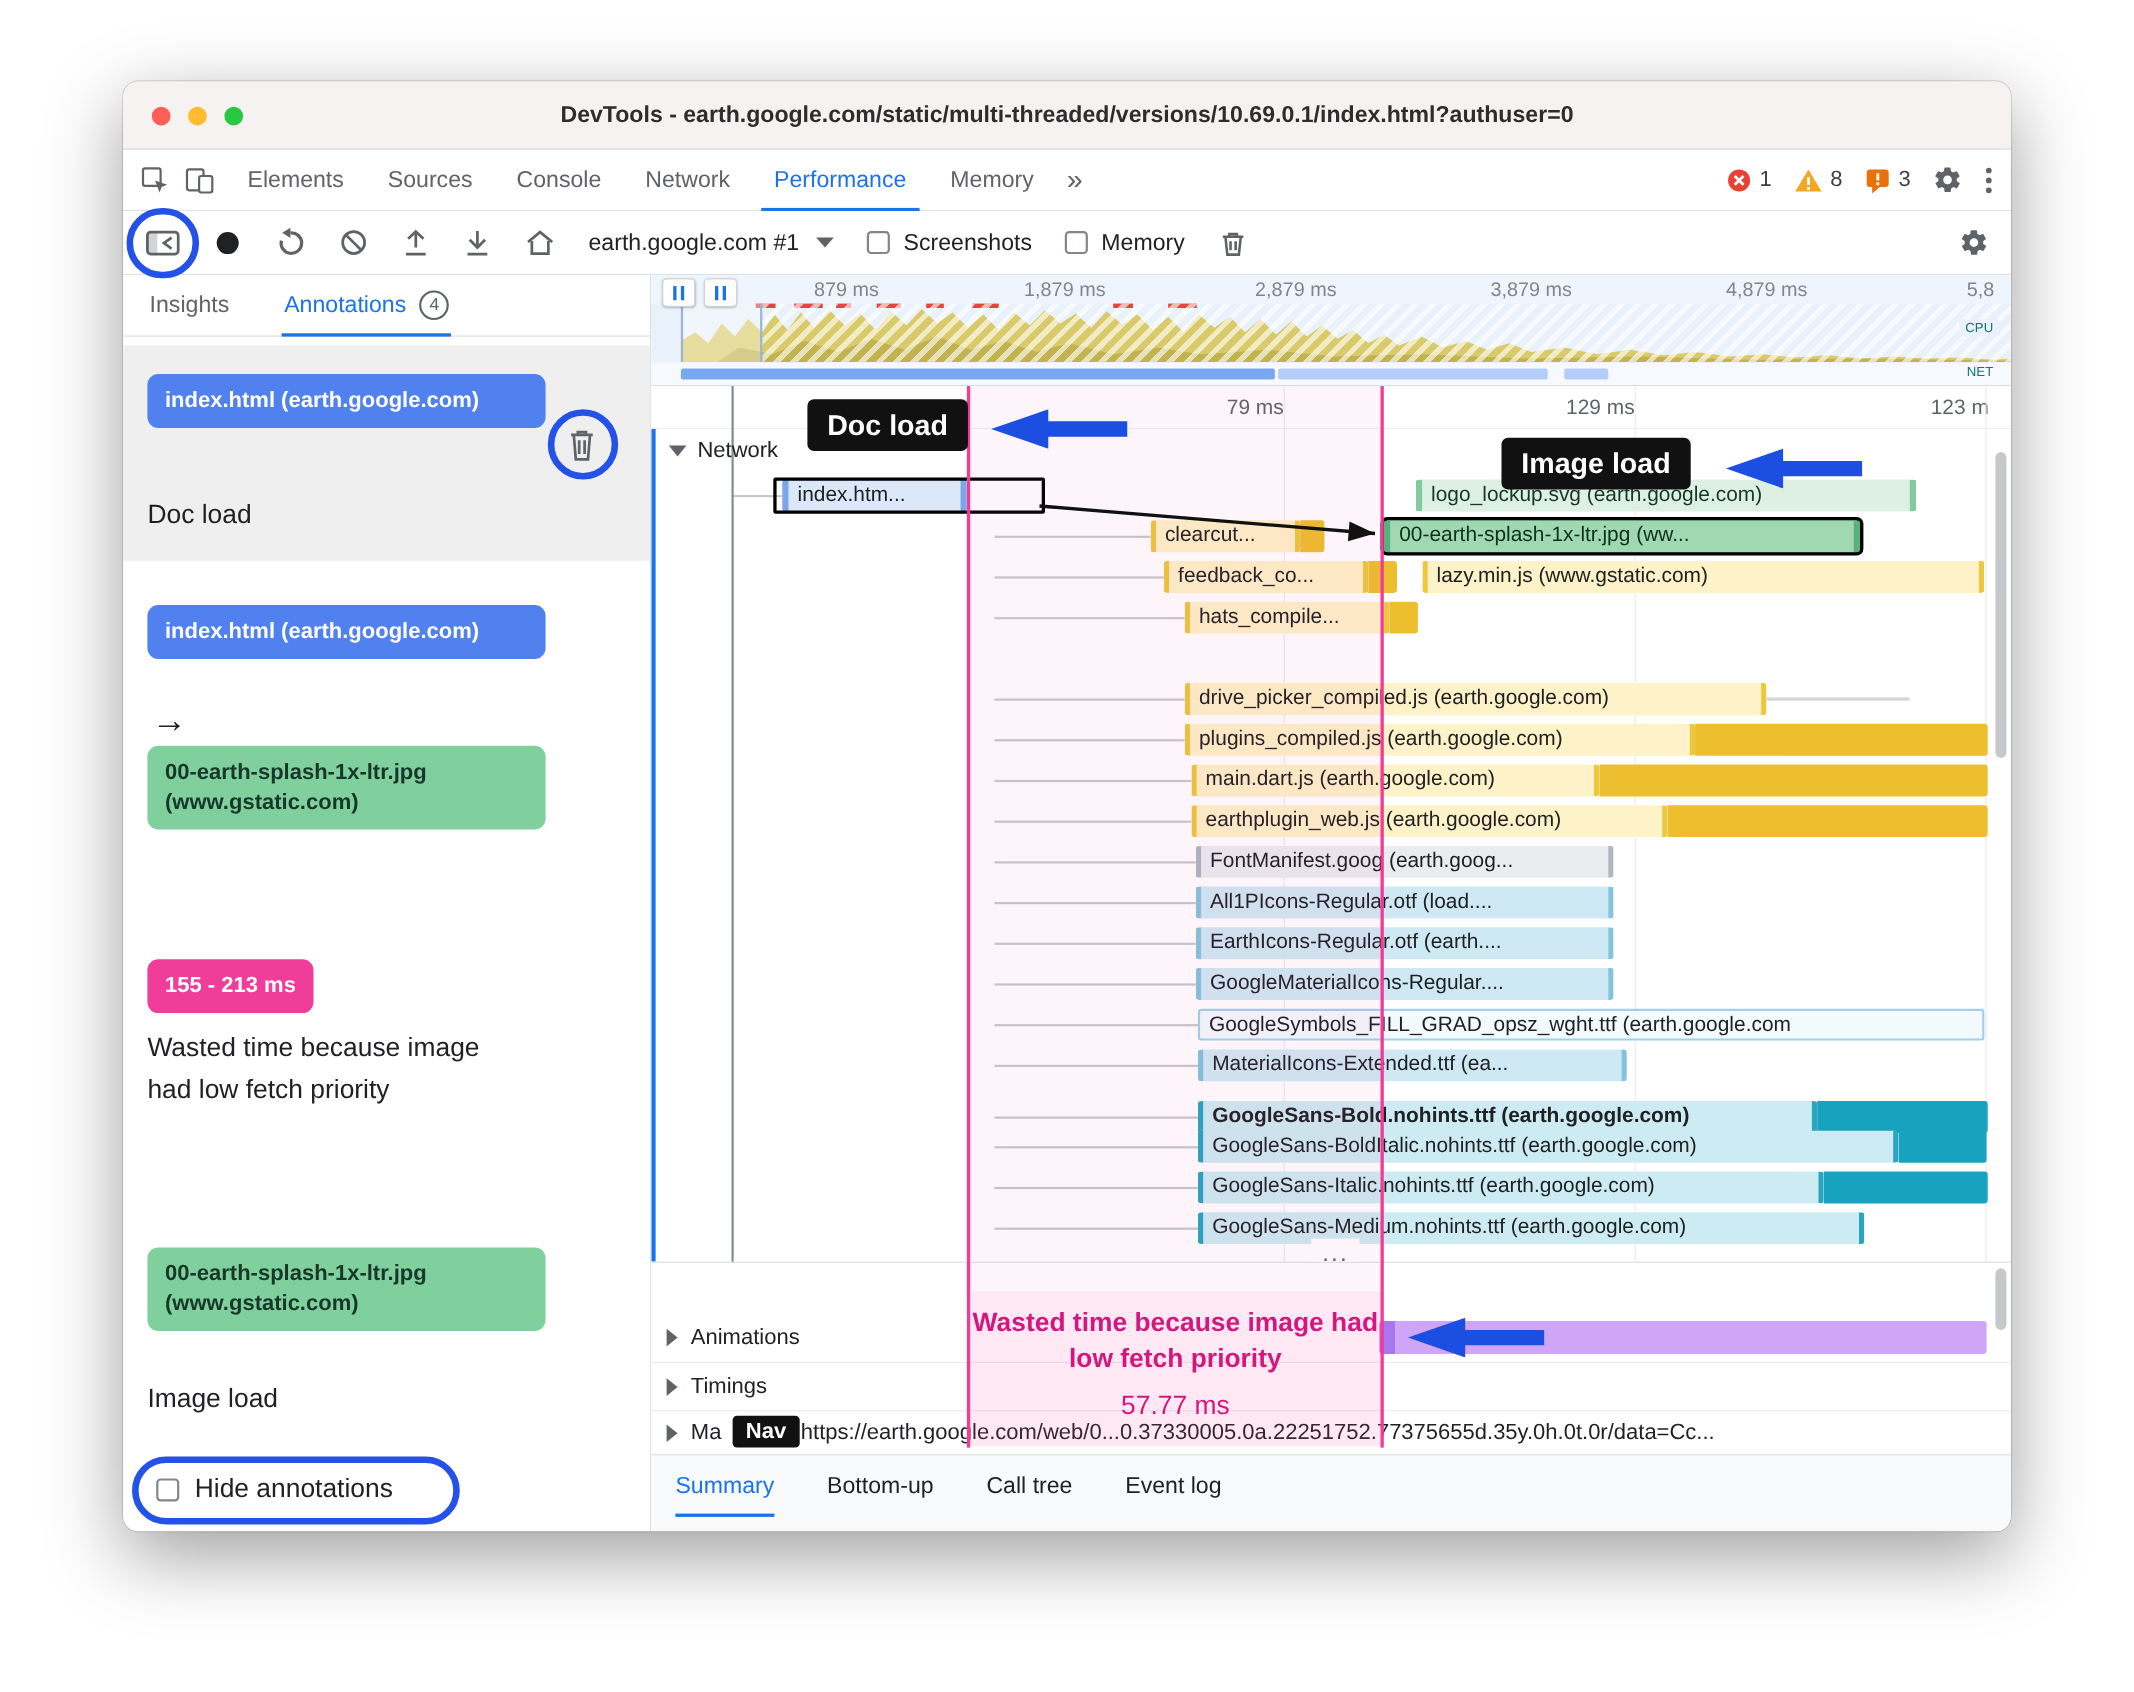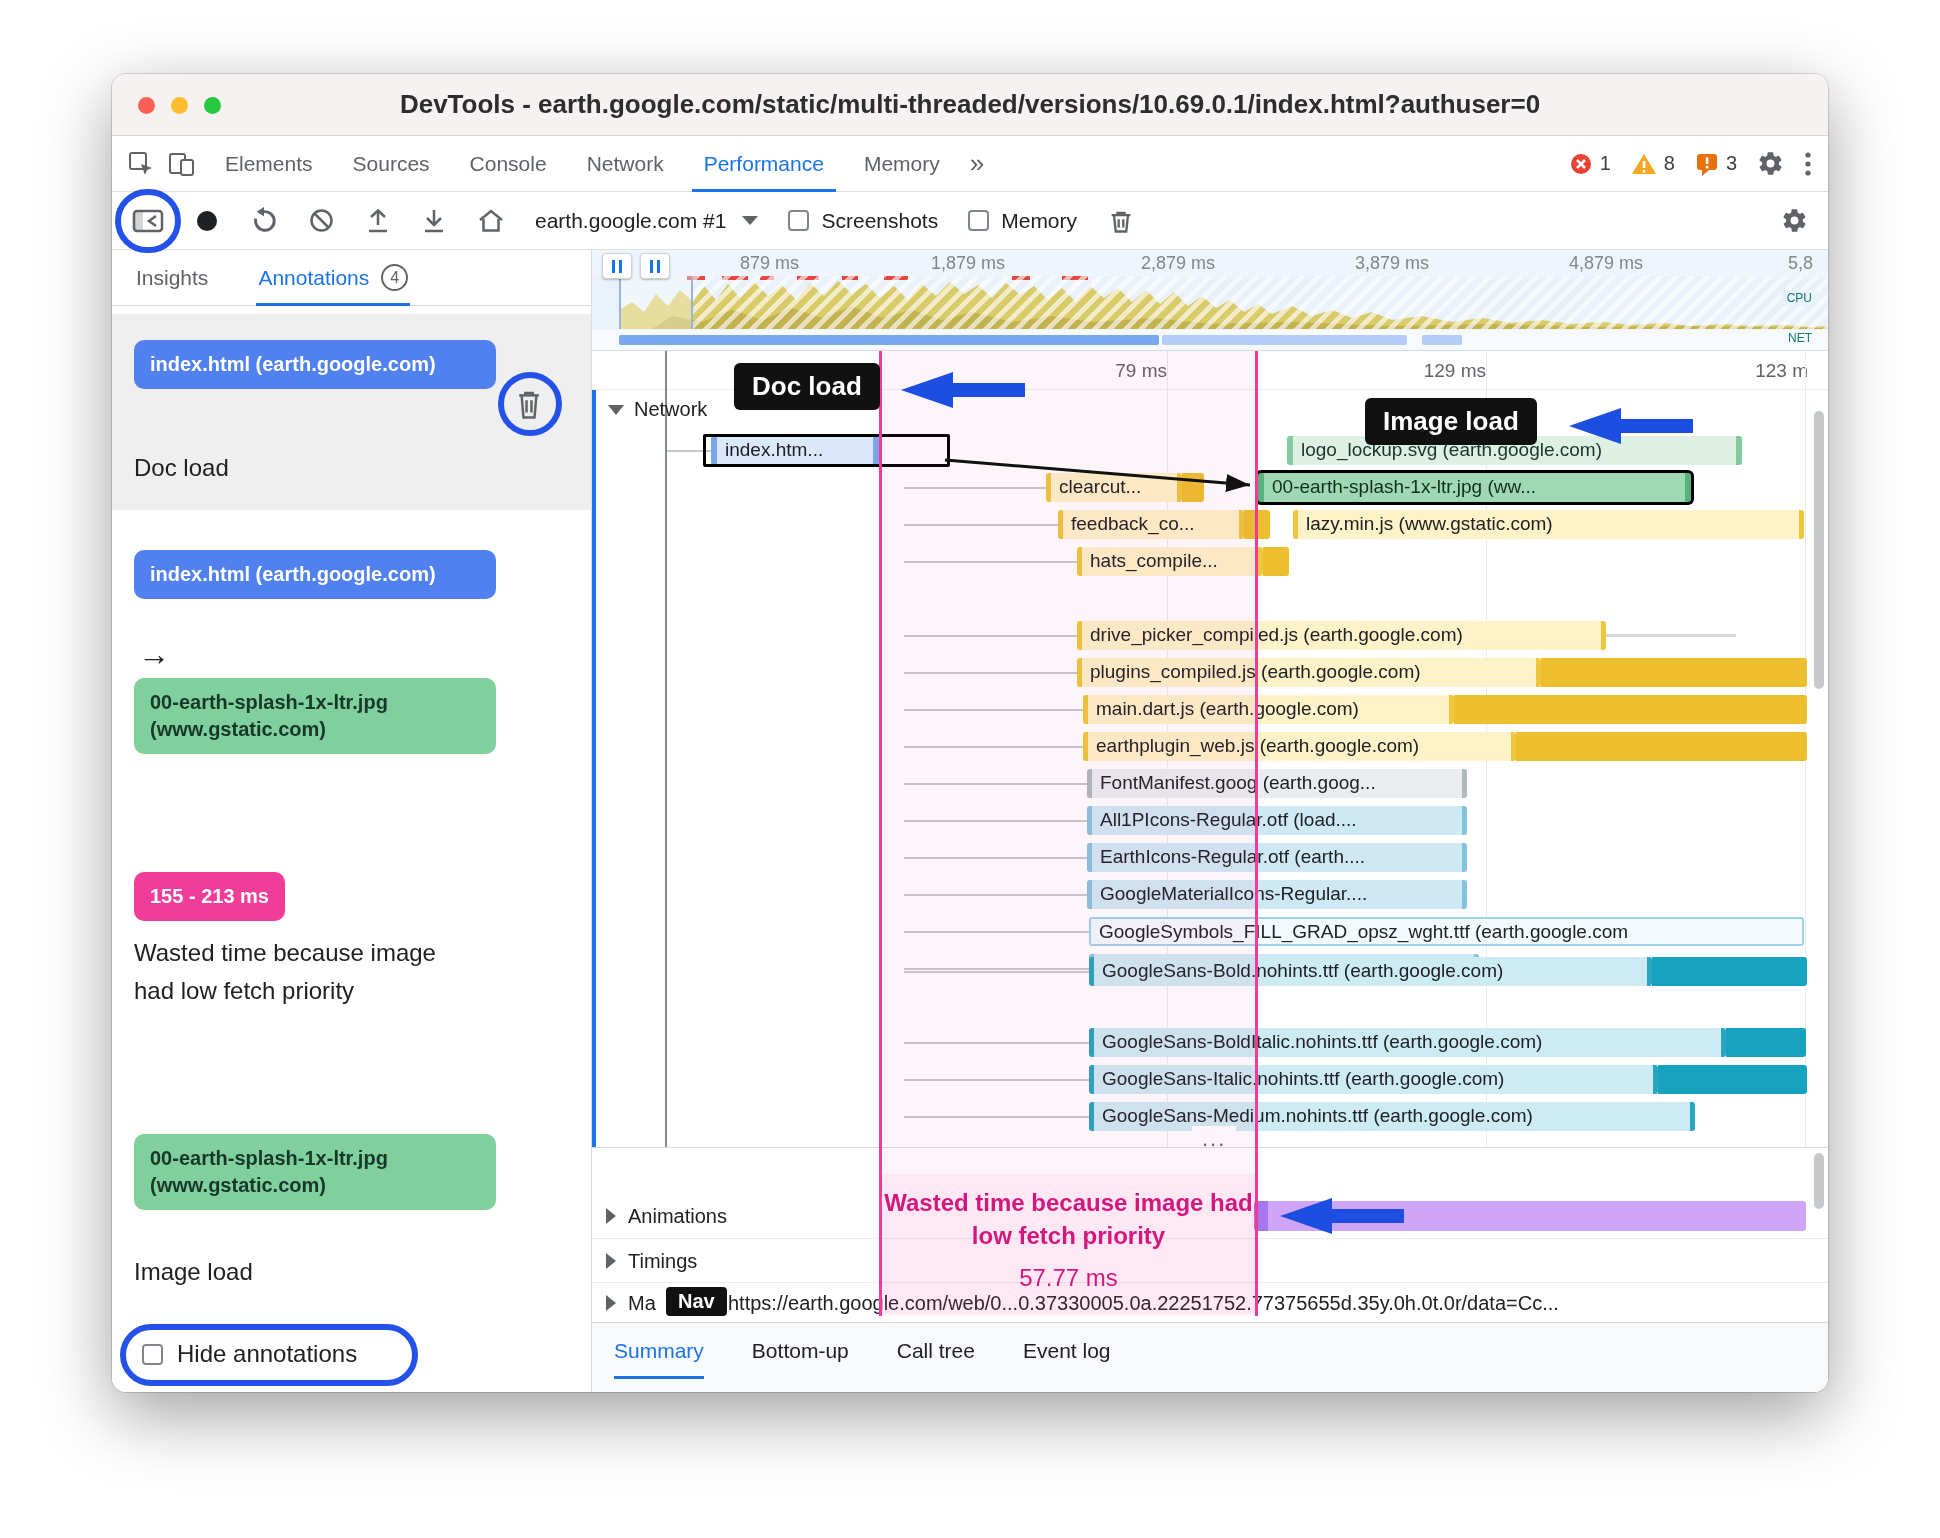--- a/index.html
+++ b/index.html
@@ -5,21 +5,21 @@
   *{margin:0;padding:0;box-sizing:border-box}
   html,body{width:1940px;height:1538px;background:#ffffff;font-family:"Liberation Sans",sans-serif;overflow:hidden;position:relative;color:#202124}
   .window{position:absolute;left:112px;top:74px;width:1716px;height:1318px;background:#fff;border-radius:14px;
           box-shadow:0 22px 70px rgba(0,0,0,.38),0 0 0 1px rgba(0,0,0,.14);overflow:hidden}
 
   
   .titlebar{height:62px;background:#f6f2f1;border-bottom:1px solid #d9d5d4;display:flex;align-items:center;justify-content:center;position:relative}
   .traffic{position:absolute;left:26px;top:23px;display:flex;gap:16px}
   .light{width:17px;height:17px;border-radius:50%}
   .l-red{background:#ff5f57}.l-yellow{background:#febc2e}.l-green{background:#28c840}
-  .win-title{font-size:26px;font-weight:bold;color:#2d2d2d}
+  .win-title{font-size:21px;font-weight:bold;color:#2d2d2d}
 
   
   .tabbar{height:56px;display:flex;align-items:center;border-bottom:1px solid #e0e0e0;padding:0 16px;background:#fff}
   .tb-icons{display:flex;align-items:center;gap:14px;margin-right:10px}
   .tab{font-size:21px;color:#5f6368;padding:0 20px;height:56px;display:flex;align-items:center;position:relative}
   .tab.active{color:#1a73e8}
   .tab.active::after{content:"";position:absolute;left:8px;right:8px;bottom:0;height:3px;background:#1a73e8}
   .more-tabs{font-size:26px;color:#5f6368;padding:0 10px}
   .tb-right{margin-left:auto;display:flex;align-items:center;gap:20px}
   .badge-group{display:flex;align-items:center;gap:7px}
@@ -466,21 +466,21 @@
               <div class="bar font" style="left: 495px; width: 380px;"><span class="bar-label">GoogleMaterialIcons-Regular....</span></div>
             </div>
             <div class="net-row" style="top: 527px;">
               <div class="leader" style="left: 312px; width: 185px;"></div>
               <div class="bar font-outline" style="left: 497px; width: 715px;"><span class="bar-label">GoogleSymbols_FILL_GRAD_opsz_wght.ttf (earth.google.com</span></div>
             </div>
             <div class="net-row" style="top: 564px;">
               <div class="leader" style="left: 312px; width: 185px;"></div>
               <div class="bar font" style="left: 497px; width: 390px;"><span class="bar-label">MaterialIcons-Extended.ttf (ea...</span></div>
             </div>
-            <div class="net-row" style="top: 567px;">
+            <div class="net-row" style="top: 611px; font-weight: bold;">
               <div class="leader" style="left: 312px; width: 185px;"></div>
               <div class="bar ttf" style="left: 497px; width: 563px;"><span class="bar-label">GoogleSans-Bold.nohints.ttf (earth.google.com)</span></div>
               <div class="solid solid-ttf" style="left: 1060px; width: 155px;"></div>
             </div>
             <div class="net-row" style="top: 638px;">
               <div class="leader" style="left: 312px; width: 185px;"></div>
               <div class="bar ttf" style="left: 497px; width: 637px;"><span class="bar-label">GoogleSans-BoldItalic.nohints.ttf (earth.google.com)</span></div>
               <div class="solid solid-ttf" style="left: 1134px; width: 80px;"></div>
             </div>
             <div class="net-row" style="top: 675px;">

